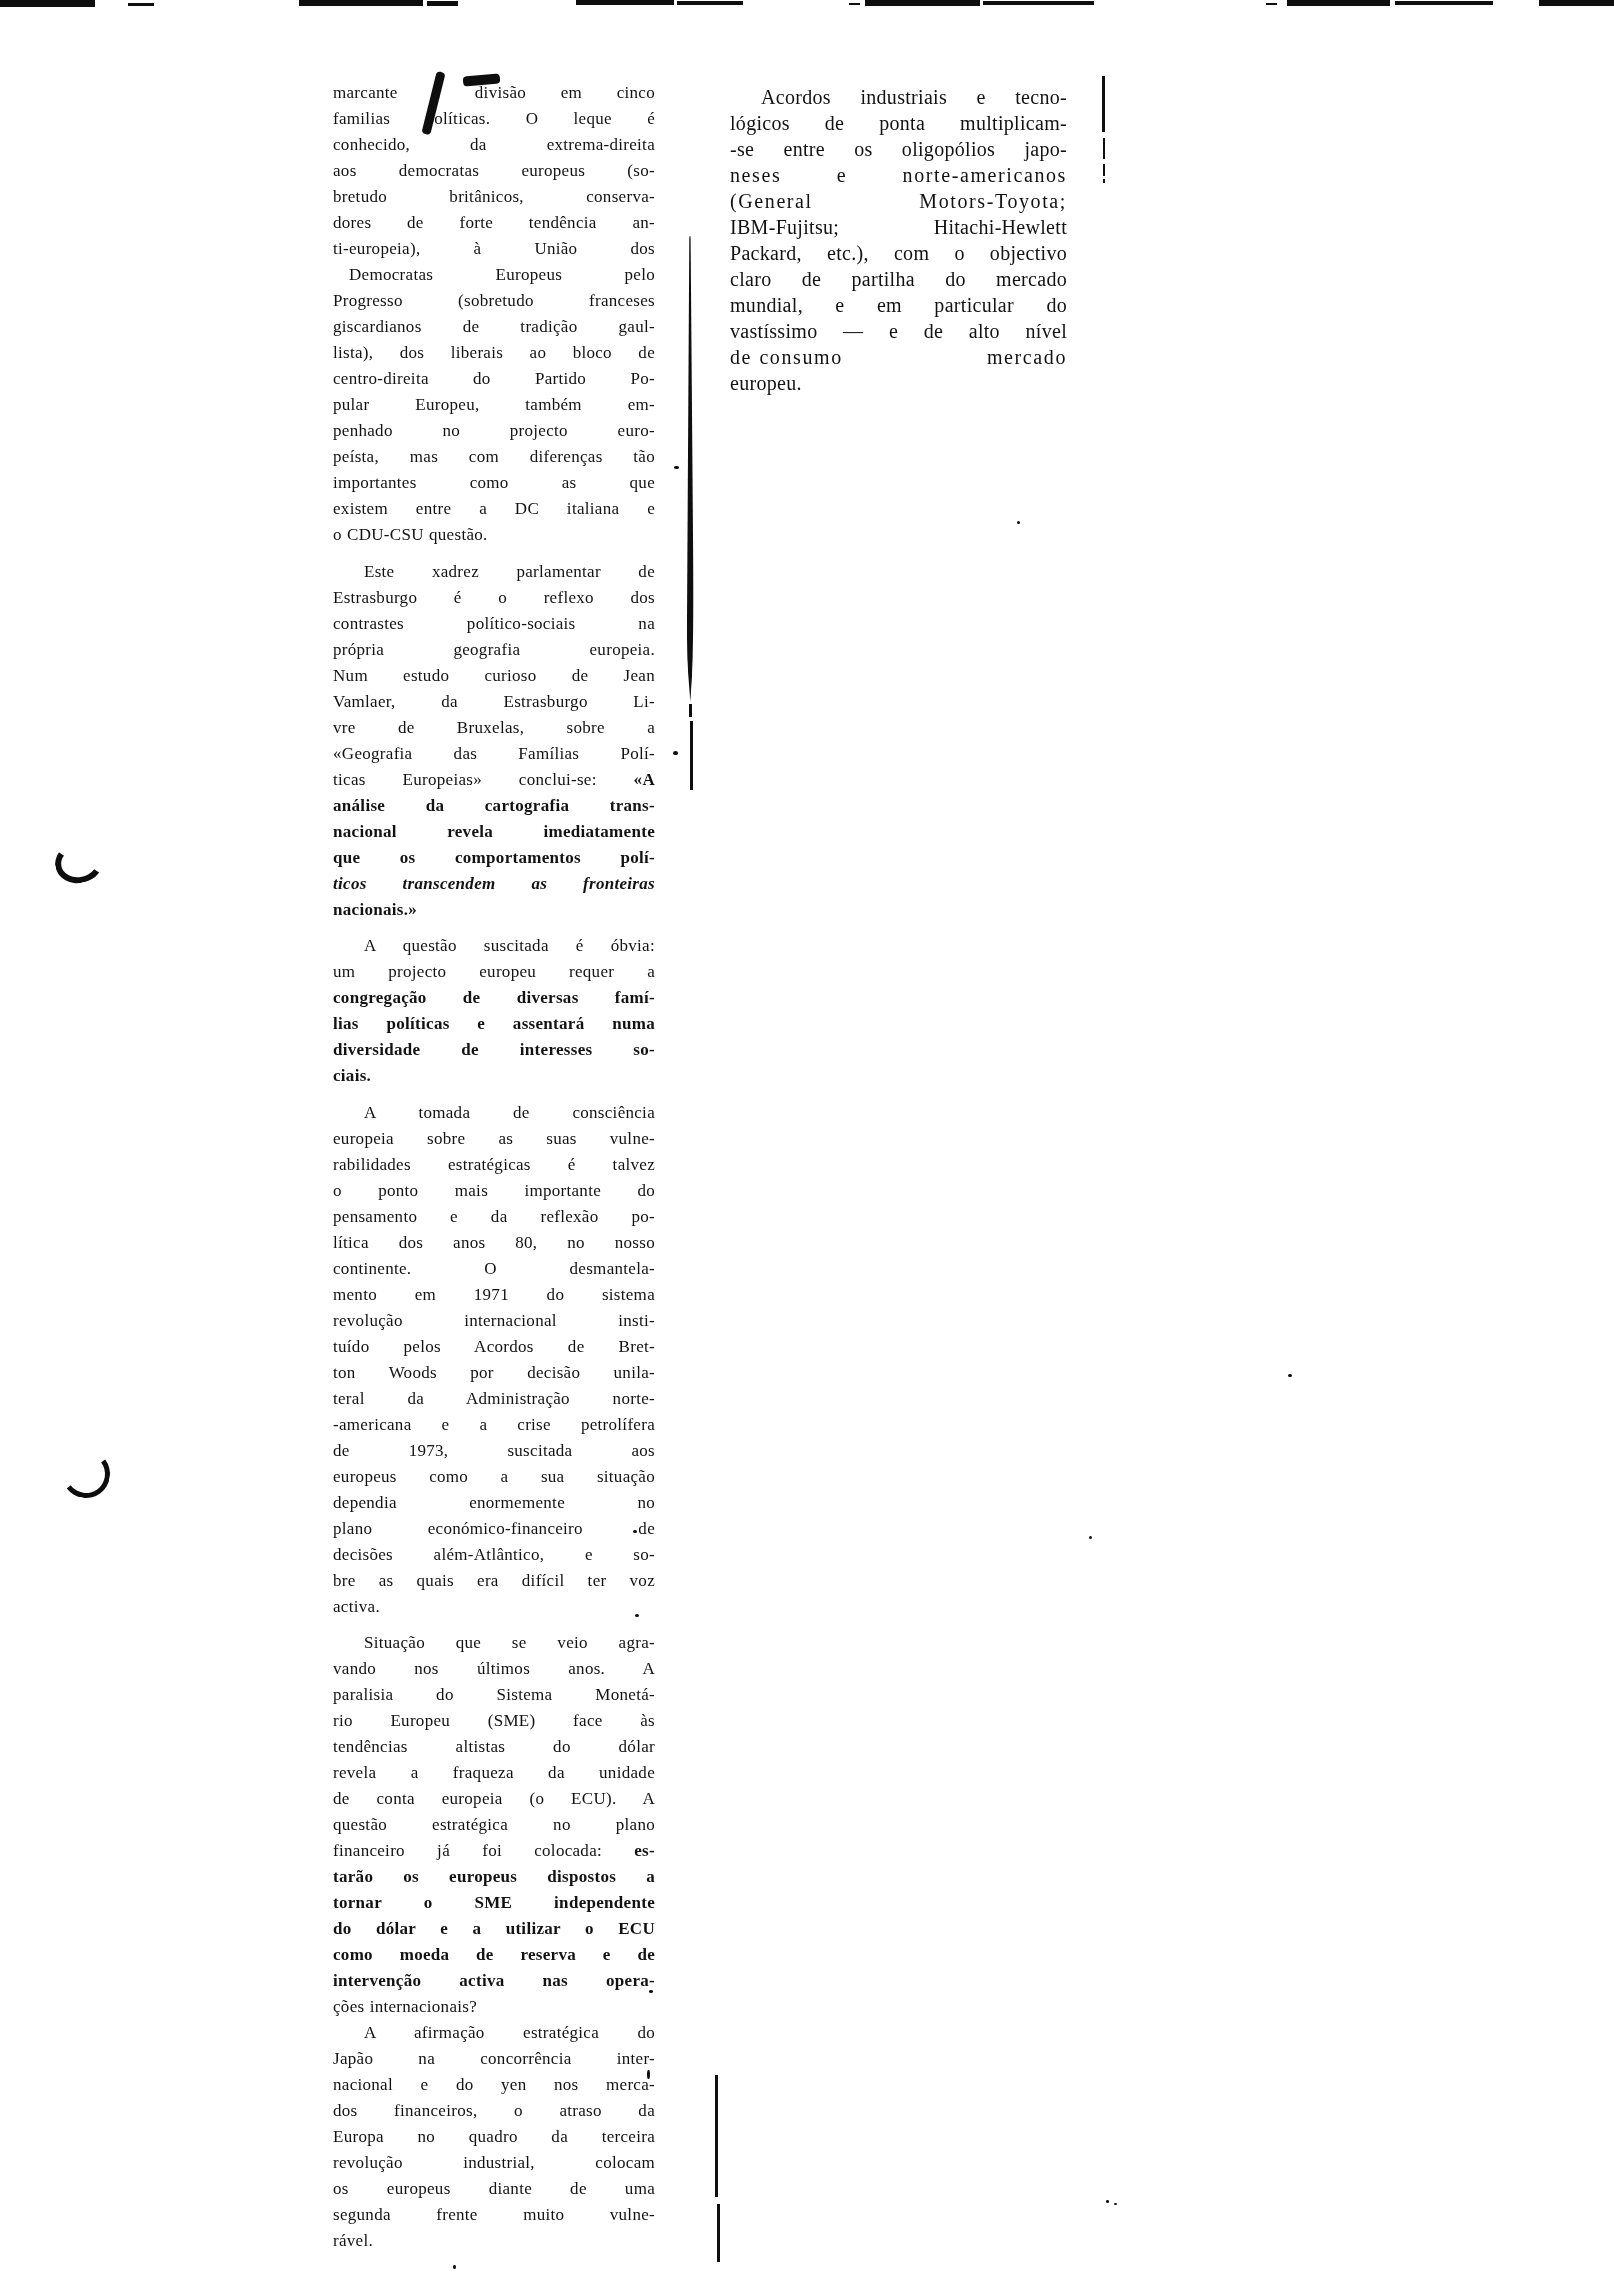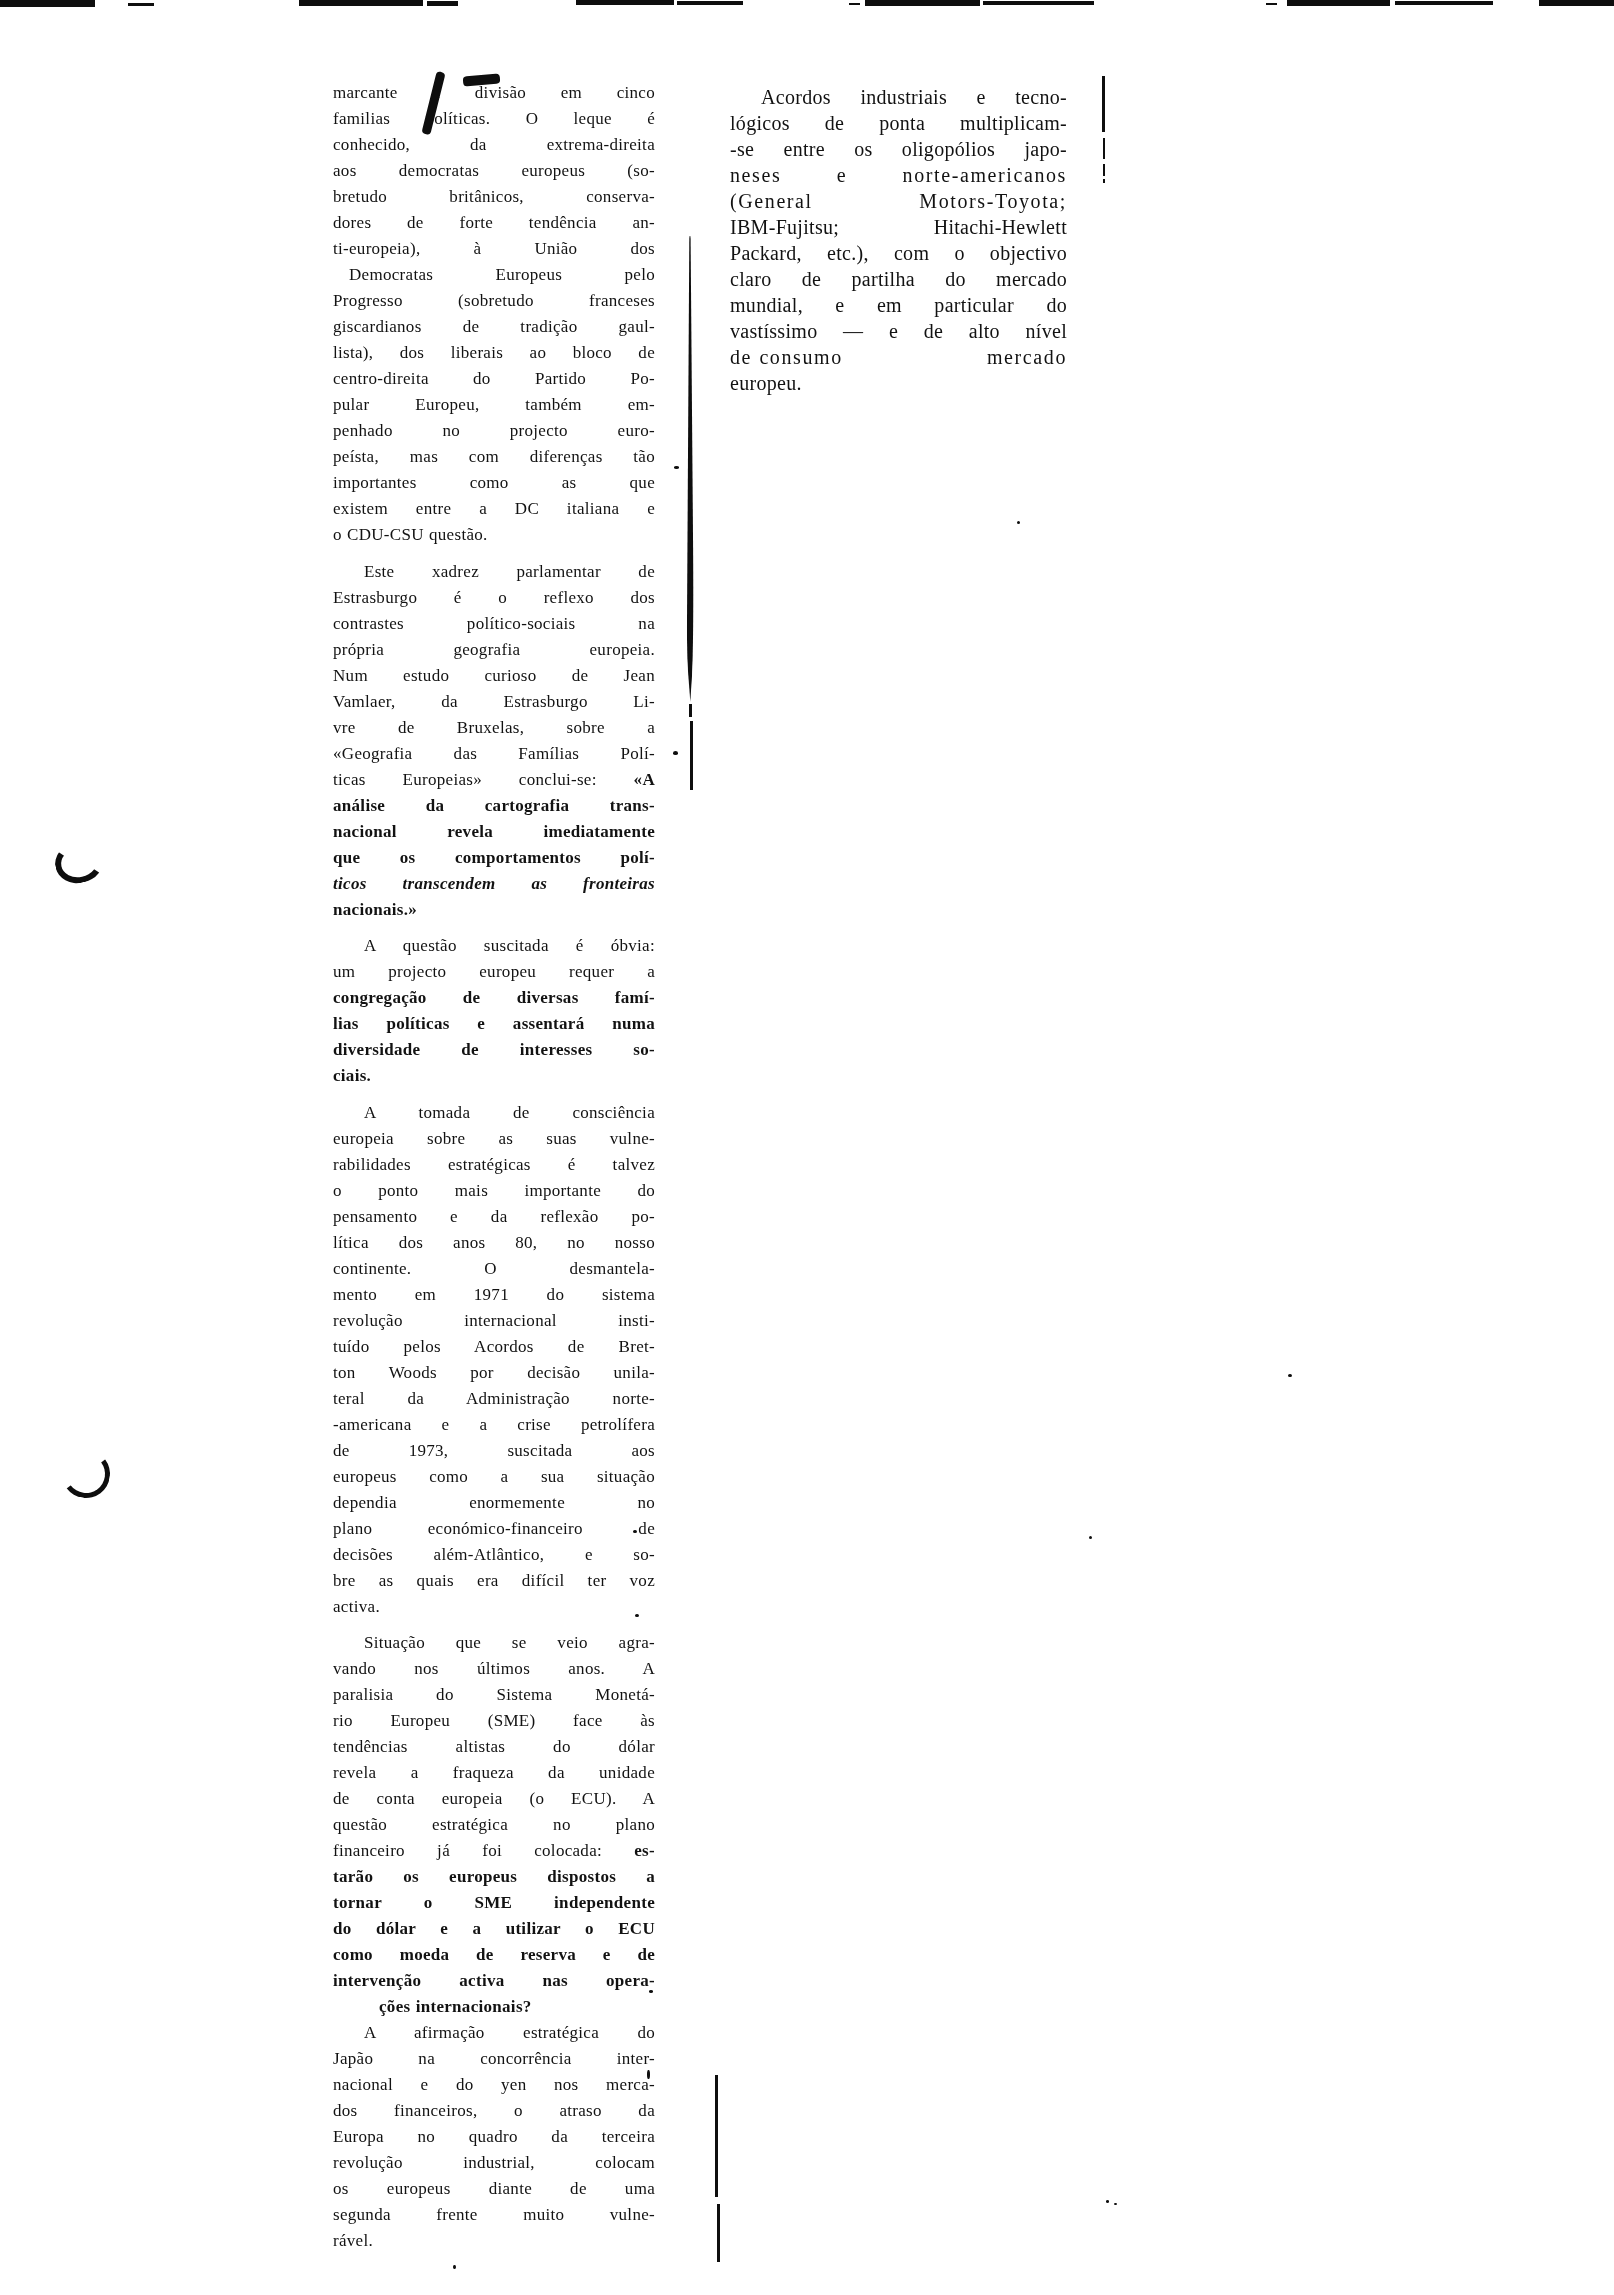--- a/index.html
+++ b/index.html
@@ -117,21 +117,21 @@
       <div class="line" style="height: 26px; line-height: 26px;">tendências altistas do dólar</div>
       <div class="line" style="height: 26px; line-height: 26px;">revela a fraqueza da unidade</div>
       <div class="line" style="height: 26px; line-height: 26px;">de conta europeia (o ECU). A</div>
       <div class="line" style="height: 26px; line-height: 26px;">questão estratégica no plano</div>
       <div class="line" style="height: 26px; line-height: 26px;">financeiro já foi colocada: <b>es-</b></div>
       <div class="line" style="height: 26px; line-height: 26px; font-weight: 700;">tarão os europeus dispostos a</div>
       <div class="line" style="height: 26px; line-height: 26px; font-weight: 700;">tornar o SME independente</div>
       <div class="line" style="height: 26px; line-height: 26px; font-weight: 700;">do dólar e a utilizar o ECU</div>
       <div class="line" style="height: 26px; line-height: 26px; font-weight: 700;">como moeda de reserva e de</div>
       <div class="line" style="height: 26px; line-height: 26px; font-weight: 700;">intervenção activa nas opera-</div>
-      <div class="line" style="height: 26px; line-height: 26px; font-weight: 700; text-align-last: left; margin-left: 46px;">ções internacionais?</div>
+      <div class="line" style="height: 26px; line-height: 26px; font-weight: 400; text-align-last: left;">ções internacionais?</div>
       <div class="line" style="height: 26px; line-height: 26px; text-indent: 31px;">A afirmação estratégica do</div>
       <div class="line" style="height: 26px; line-height: 26px;">Japão na concorrência inter-</div>
       <div class="line" style="height: 26px; line-height: 26px;">nacional e do yen nos merca-</div>
       <div class="line" style="height: 26px; line-height: 26px;">dos financeiros, o atraso da</div>
       <div class="line" style="height: 26px; line-height: 26px;">Europa no quadro da terceira</div>
       <div class="line" style="height: 26px; line-height: 26px;">revolução industrial, colocam</div>
       <div class="line" style="height: 26px; line-height: 26px;">os europeus diante de uma</div>
       <div class="line" style="height: 26px; line-height: 26px;">segunda frente muito vulne-</div>
       <div class="line" style="height: 26px; line-height: 26px; text-align-last: left;">rável.</div>
     </div>

